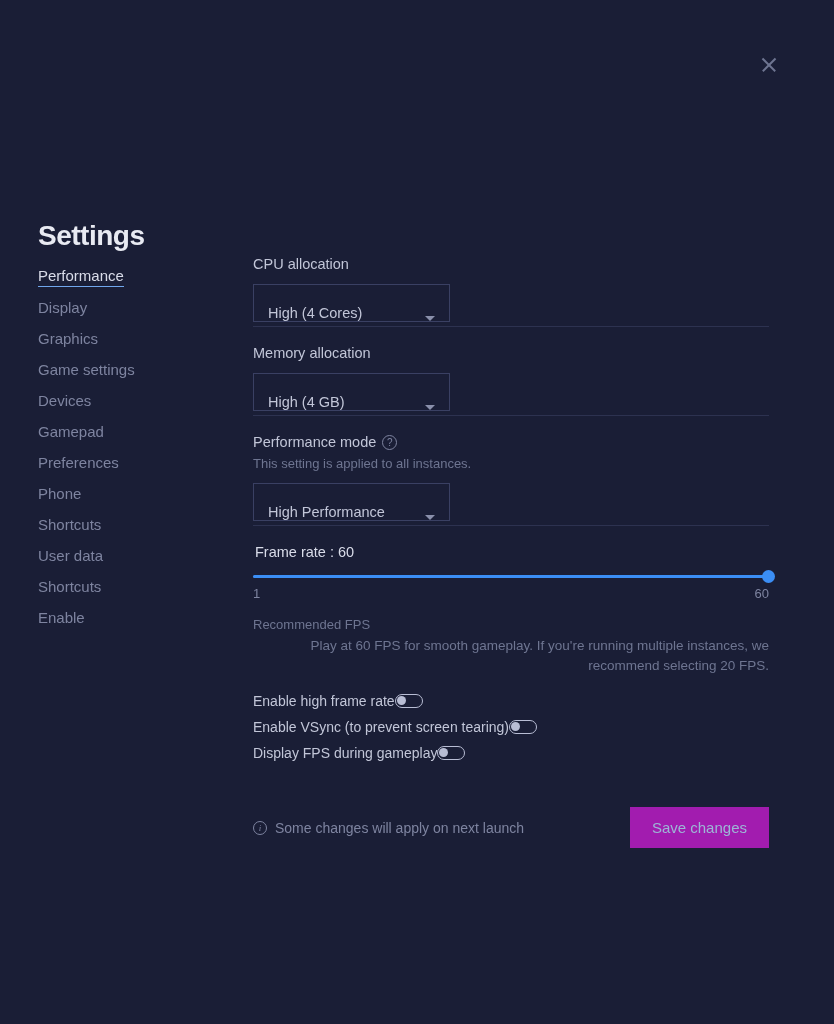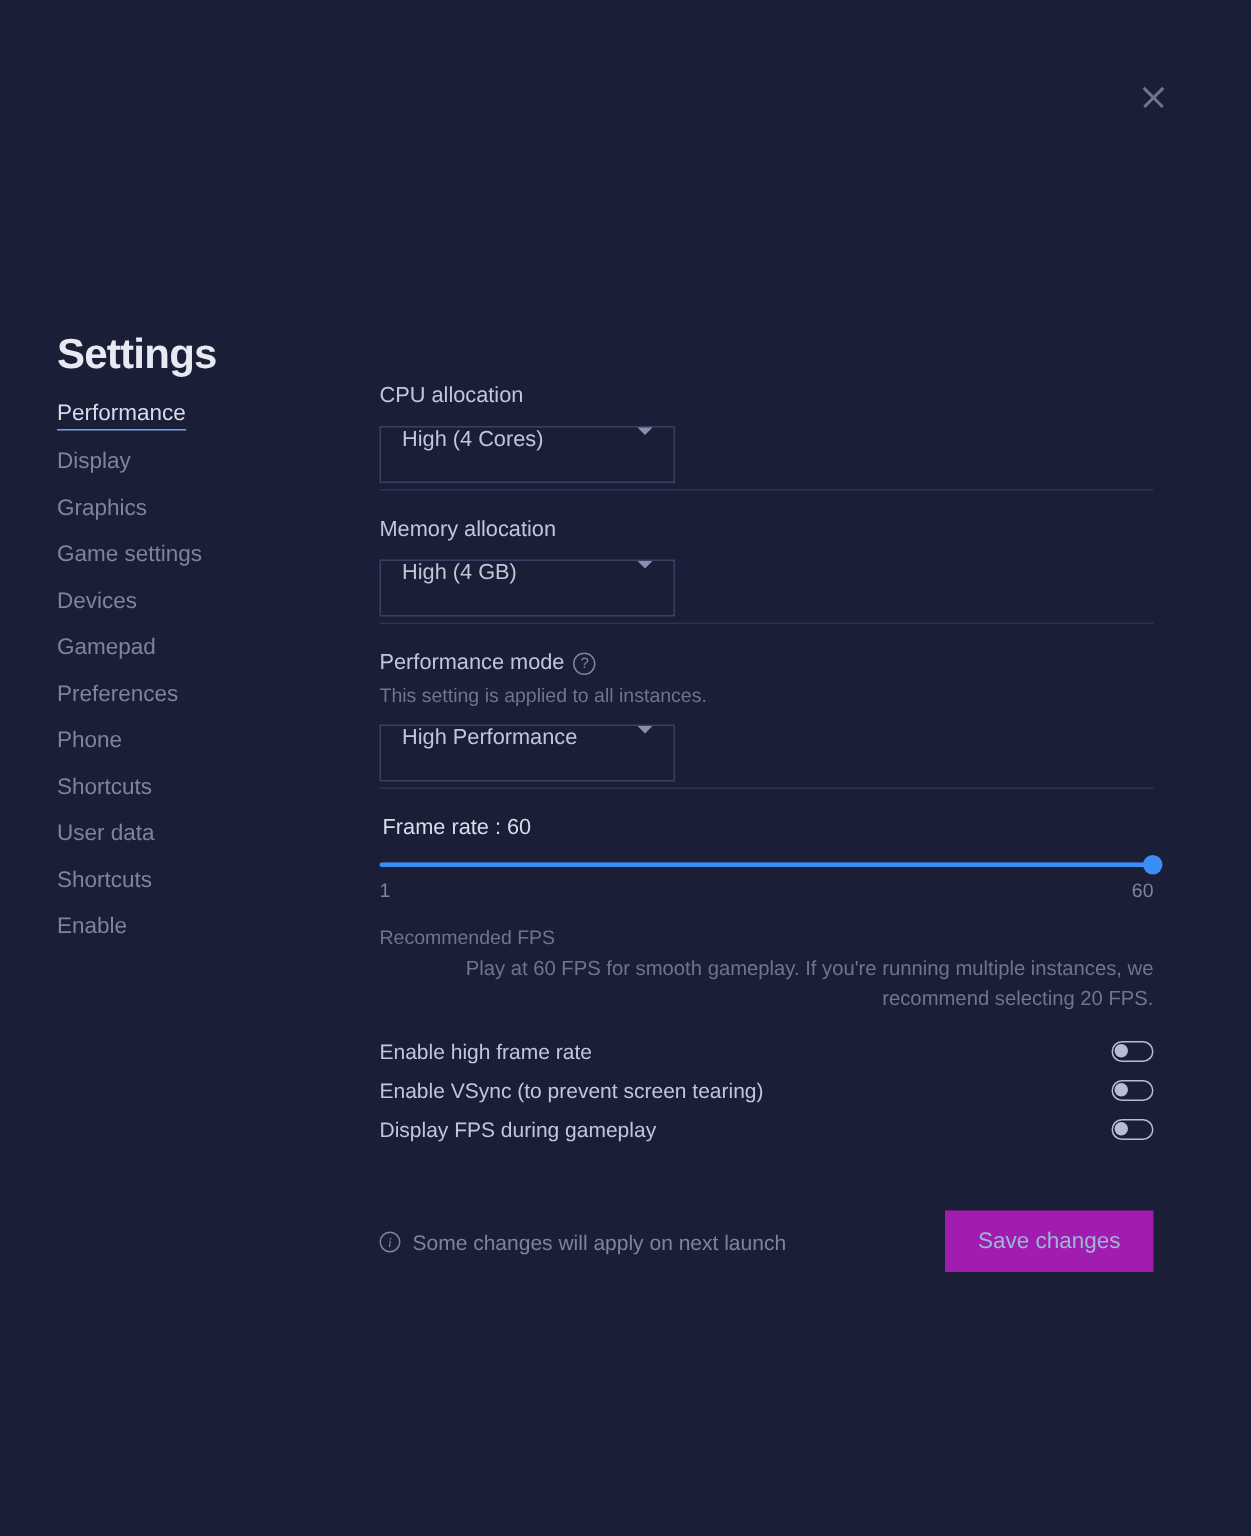--- a/index.html
+++ b/index.html
@@ -86,21 +86,21 @@
       color: #6e7591;
       margin-bottom: 12px;
       margin-top: -6px;
     }
     .dropdown {
       width: 197px;
       height: 38px;
       border: 1px solid #3a4063;
       background: transparent;
       display: flex;
-      align-items: flex-start;
+      align-items: flex-end;
       justify-content: space-between;
       padding: 0 14px;
       color: #c2c6d8;
       font-size: 14.5px;
       cursor: pointer;
     }
     .chevron-down {
       width: 0;
       height: 0;
       border-left: 5px solid transparent;
@@ -171,21 +171,20 @@
     }
     .rec-body {
       font-size: 13.5px;
       color: #6e7591;
       line-height: 1.45;
       margin-bottom: 18px;
       text-align: right;
     }
     .toggle-row {
       display: flex;
-      justify-content: space-between;
       align-items: center;
       margin-bottom: 10px;
     }
     .toggle-label {
       font-size: 14px;
       color: #c2c6d8;
     }
     .toggle {
       width: 28px;
       height: 14px;

